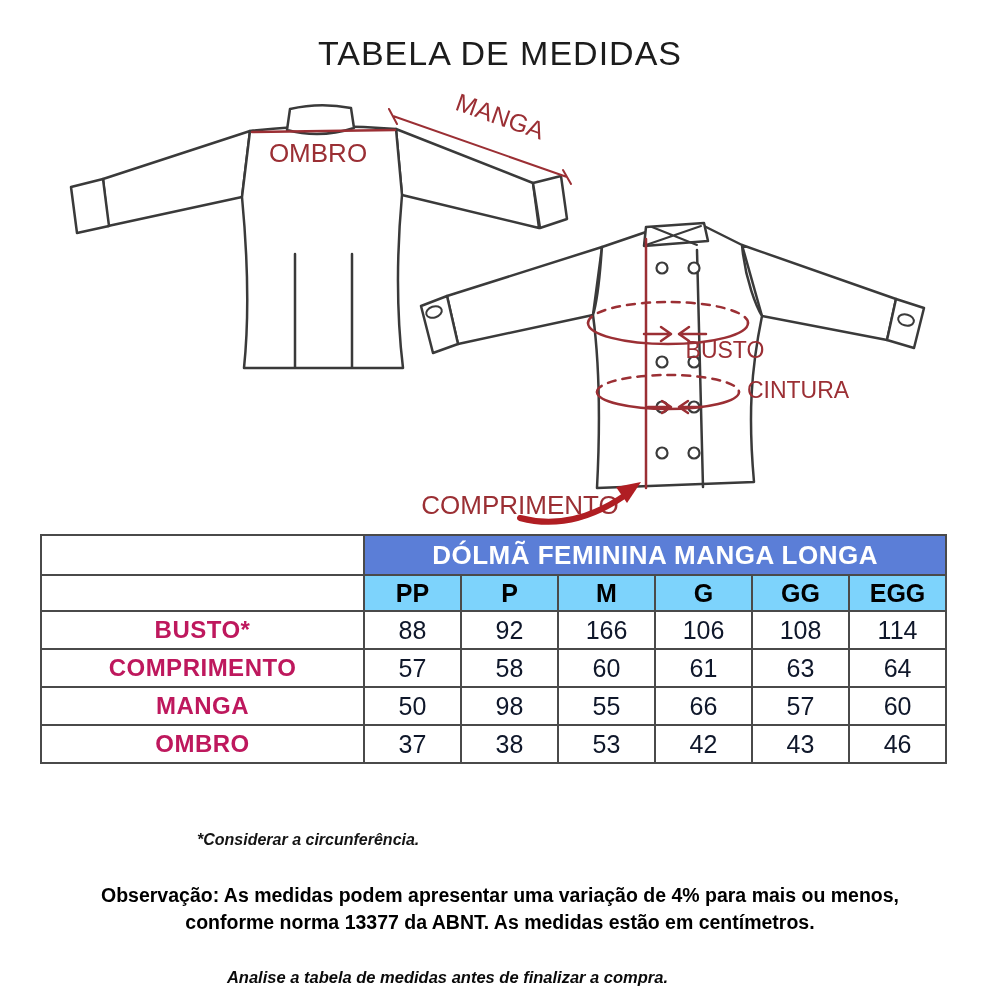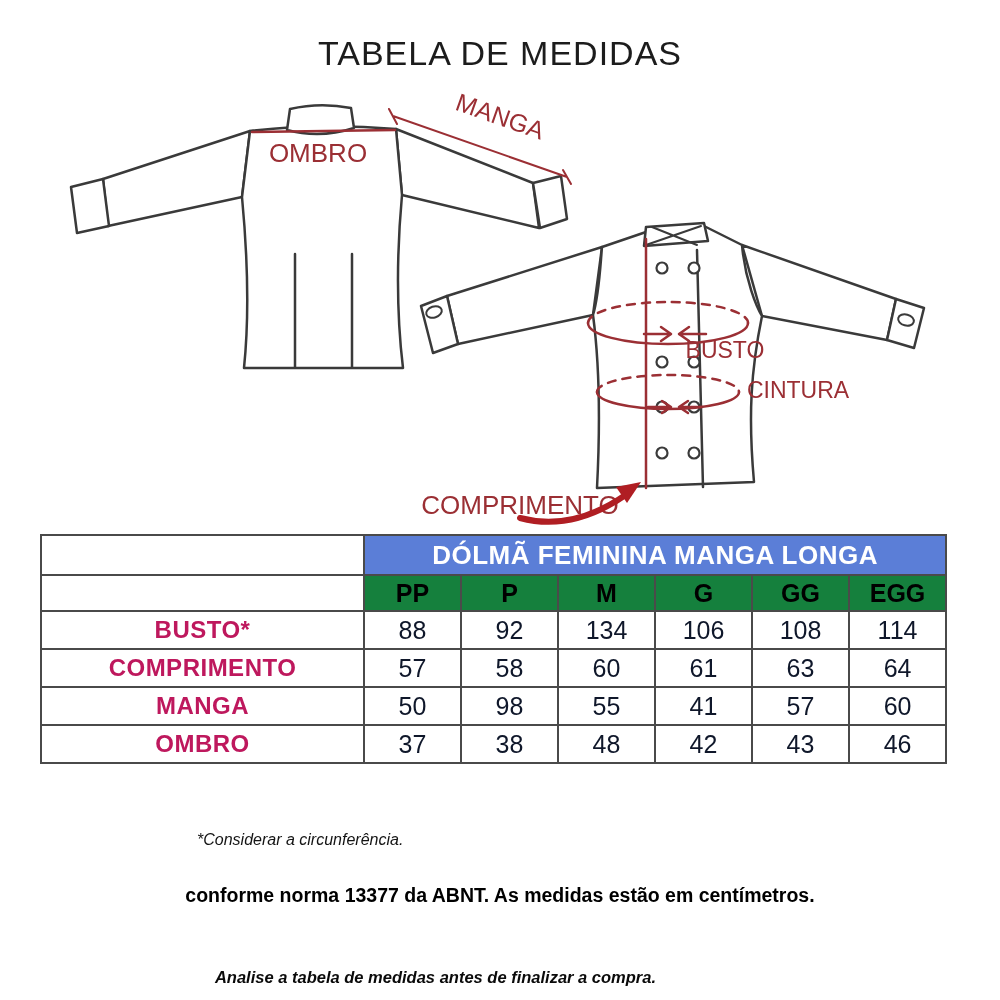--- a/index.html
+++ b/index.html
@@ -19,34 +19,34 @@
     table-layout:fixed;width:905px;
   }
   table.size-table td,table.size-table th{
     border:2px solid #4a4a4a;text-align:center;vertical-align:middle;padding:0;
   }
   td.spacer-cell{border:none;background:#ffffff;}
   th.hdr-cell{
     background:#5b7ed7;color:#ffffff;font-weight:bold;font-size:26px;
     height:38px;border-bottom:3px solid #2c3f6e;letter-spacing:0.5px;
   }
-  th.size-cell{background:#15803d;color:#000000;font-weight:bold;font-size:25px;height:34px;}
+  th.size-cell{background:#7dd3fc;color:#000000;font-weight:bold;font-size:25px;height:34px;}
   td.label-cell{color:#be185d;font-weight:bold;font-size:24px;height:36px;letter-spacing:0.5px;}
   td.value-cell{color:#0f172a;font-size:25px;}
 
   .note-asterisk{
-    position:absolute;left:197px;top:831px;font-size:16px;font-weight:normal;
+    position:absolute;left:197px;top:831px;font-size:16px;font-weight:bold;
     font-style:italic;color:#141414;text-align:center;
   }
   .observation{
     position:absolute;top:882px;left:0;width:1000px;text-align:center;
     font-size:19.5px;font-weight:bold;color:#000000;line-height:27px;
   }
   .note-final{
-    position:absolute;top:968px;left:0;width:871px;text-align:center;
+    position:absolute;top:968px;left:12px;width:871px;text-align:center;
     font-size:16.5px;font-weight:bold;font-style:italic;color:#0a0a0a;
   }
   .diag-label{fill:#9b2f34;font-family:"Liberation Sans",sans-serif;font-weight:500;}
 </style>
 </head>
 <body>
 
 <div class="page-title">TABELA DE MEDIDAS</div>
 
 <svg class="diagram-svg" width="1000" height="450" viewBox="0 0 1000 450">
@@ -129,54 +129,55 @@
     <th class="size-cell">P</th>
     <th class="size-cell">M</th>
     <th class="size-cell">G</th>
     <th class="size-cell">GG</th>
     <th class="size-cell">EGG</th>
   </tr>
   <tr>
     <td class="label-cell">BUSTO*</td>
     <td class="value-cell">88</td>
     <td class="value-cell">92</td>
-    <td class="value-cell">134</td>
+    <td class="value-cell">166</td>
     <td class="value-cell">106</td>
     <td class="value-cell">108</td>
     <td class="value-cell">114</td>
   </tr>
   <tr>
     <td class="label-cell">COMPRIMENTO</td>
     <td class="value-cell">57</td>
     <td class="value-cell">58</td>
     <td class="value-cell">60</td>
     <td class="value-cell">61</td>
     <td class="value-cell">63</td>
     <td class="value-cell">64</td>
   </tr>
   <tr>
     <td class="label-cell">MANGA</td>
     <td class="value-cell">50</td>
     <td class="value-cell">98</td>
     <td class="value-cell">55</td>
-    <td class="value-cell">41</td>
+    <td class="value-cell">66</td>
     <td class="value-cell">57</td>
     <td class="value-cell">60</td>
   </tr>
   <tr>
     <td class="label-cell">OMBRO</td>
     <td class="value-cell">37</td>
     <td class="value-cell">38</td>
-    <td class="value-cell">48</td>
+    <td class="value-cell">53</td>
     <td class="value-cell">42</td>
     <td class="value-cell">43</td>
     <td class="value-cell">46</td>
   </tr>
 </tbody>
   </table>
 
 <div class="note-asterisk">*Considerar a circunferência.</div>
 
 <div class="observation">
+  <div>Observação: As medidas podem apresentar uma variação de 4% para mais ou menos,</div>
   <div>conforme norma 13377 da ABNT. As medidas estão em centímetros.</div>
 </div>
 
 <div class="note-final">Analise a tabela de medidas antes de finalizar a compra.</div>
 
 </body></html>

